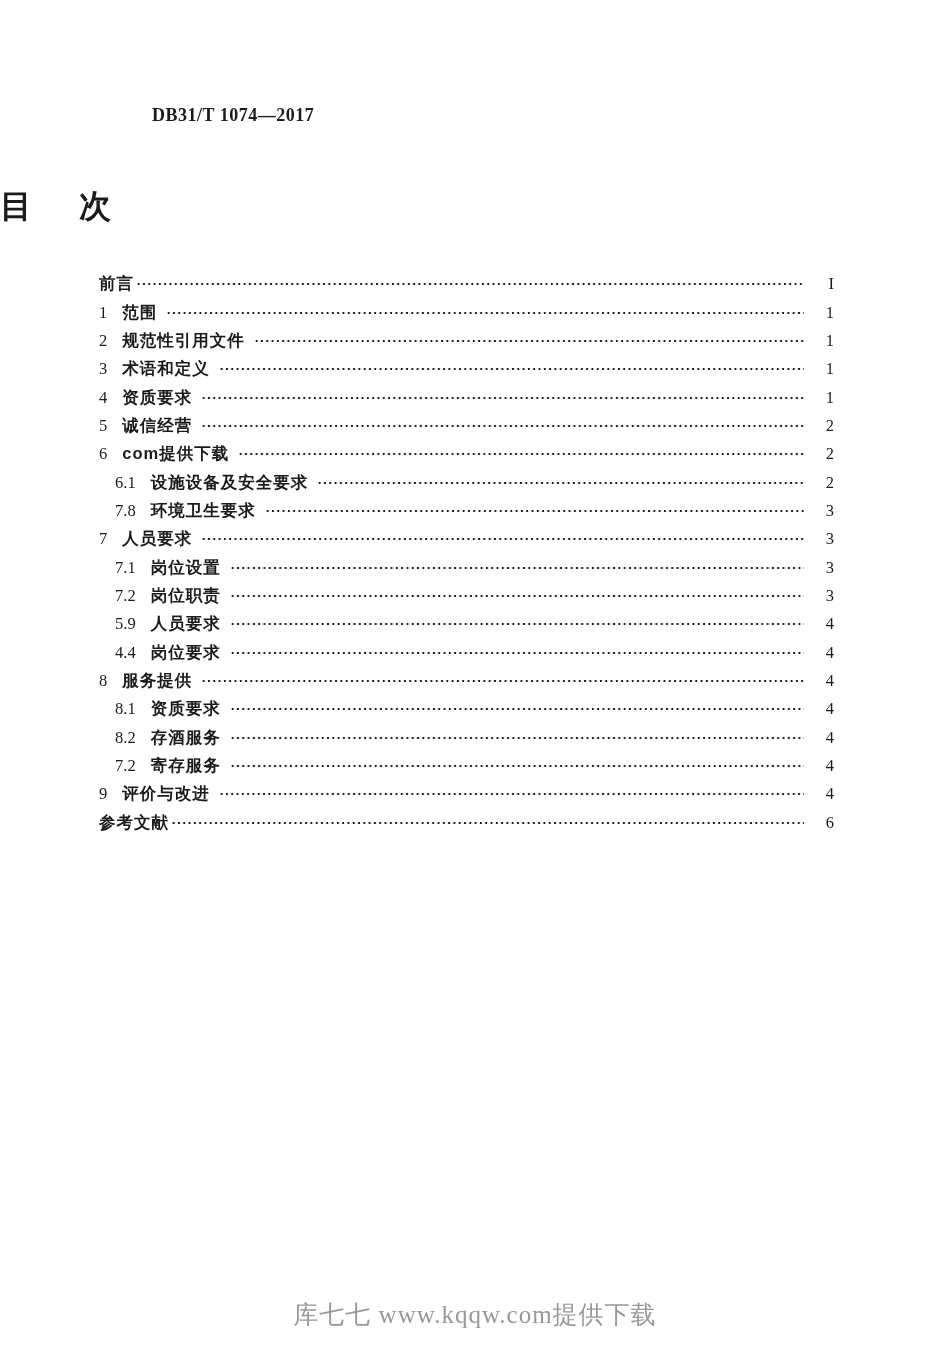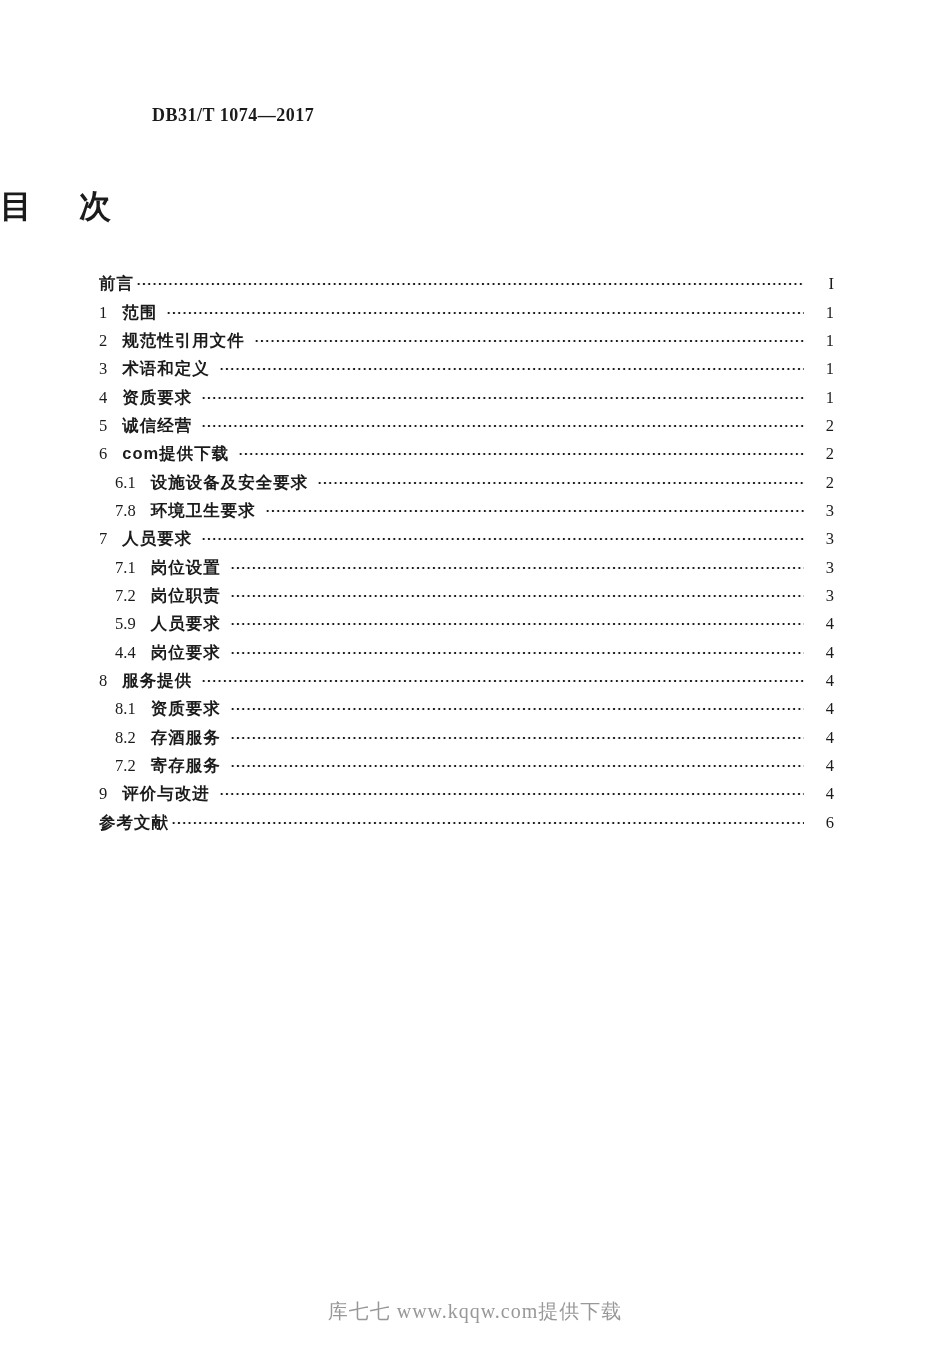--- a/index.html
+++ b/index.html
@@ -81,21 +81,21 @@
     text-align: right;
     white-space: nowrap;
   }
   .footer {
     position: absolute;
     left: 0;
     right: 0;
     top: 1298px;
     text-align: center;
     font-family: "Liberation Serif", "DejaVu Serif", serif;
-    font-size: 20px;
+    font-size: 25px;
     color: #989898;
     letter-spacing: 1px;
   }
 </style>
 </head>
 <body>
 
 <div class="page">
   <div class="doc-code">DB31/T 1074—2017</div>
 

